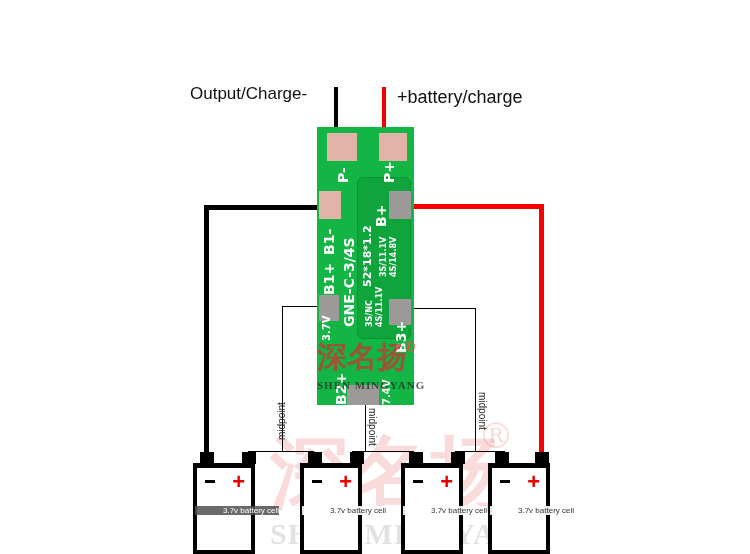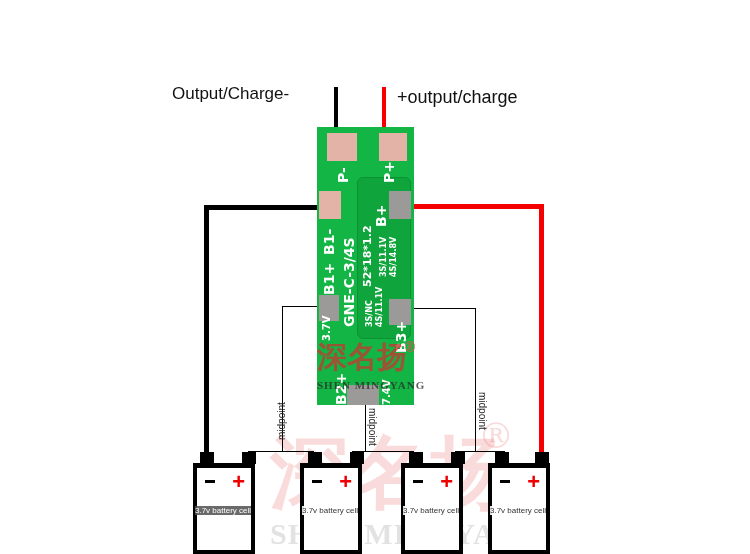--- a/index.html
+++ b/index.html
@@ -15,32 +15,32 @@
   .pad{position:absolute;background:#e2b3a6;}
   .pad.grey{background:#9c9a98;}
   .silk{position:absolute;color:#fff;font-weight:bold;white-space:nowrap;transform-origin:left top;font-family:"DejaVu Sans",sans-serif;}
   .silk.rot{transform:rotate(-90deg);}
   .wm{position:absolute;color:rgba(235,110,110,0.25);font-family:"DejaVu Serif",serif;font-weight:bold;white-space:nowrap;}
   .wm2{position:absolute;color:rgba(150,150,150,0.28);font-family:Liberation Serif, serif;font-weight:bold;letter-spacing:1px;white-space:nowrap;}
   .cell{position:absolute;top:463px;width:54px;height:82px;border:4px solid #000;background:#fff;border-top-width:5px;}
   .term{position:absolute;top:452px;width:14px;height:12px;background:#000;}
   .cell .minus{position:absolute;left:8px;top:12px;width:10px;height:3px;background:#000;}
   .cell .plus{position:absolute;right:6px;top:3px;color:#e00;font-size:22px;font-weight:bold;line-height:22px;}
-  .cell .ctext{position:absolute;left:-2px;top:38px;font-size:8px;color:#333;white-space:nowrap;background:rgba(255,255,255,0.9);}
+  .cell .ctext{position:absolute;left:-2px;top:38px;font-size:8px;color:#333;white-space:nowrap;background:rgba(255,255,255,0.9);padding-left:28px;}
   .midlbl{position:absolute;font-size:10px;color:#222;transform:rotate(90deg);transform-origin:left top;white-space:nowrap;}
 </style>
 </head>
 <body>
 
 <div class="wm" style="left:270px;top:420px;font-size:80px;">深名扬</div>
 <div class="wm" style="left:478px;top:415px;font-size:36px;font-weight:normal;">®</div>
 <div class="wm2" style="left:270px;top:517px;font-size:30px;">SHEN MINGYANG</div>
 
-<div class="abs label-top" style="left:172px;top:84px;text-align:center;">Output/Charge-</div>
-<div class="abs label-top" style="left:397px;top:87px;font-size:18px;">+output/charge</div>
+<div class="abs label-top" style="left:190px;top:84px;text-align:center;">Output/Charge-</div>
+<div class="abs label-top" style="left:397px;top:87px;font-size:18px;">+battery/charge</div>
 
 <div class="wire w-black" style="left:334px;top:87px;width:4px;height:55px;"></div>
 <div class="wire w-red" style="left:382px;top:87px;width:4px;height:55px;"></div>
 
 <div class="wire w-black" style="left:204px;top:205px;width:118px;height:5px;"></div>
 <div class="wire w-black" style="left:204px;top:205px;width:5px;height:250px;"></div>
 
 <div class="wire w-red" style="left:408px;top:204px;width:136px;height:5px;"></div>
 <div class="wire w-red" style="left:539px;top:204px;width:5px;height:250px;"></div>
 

